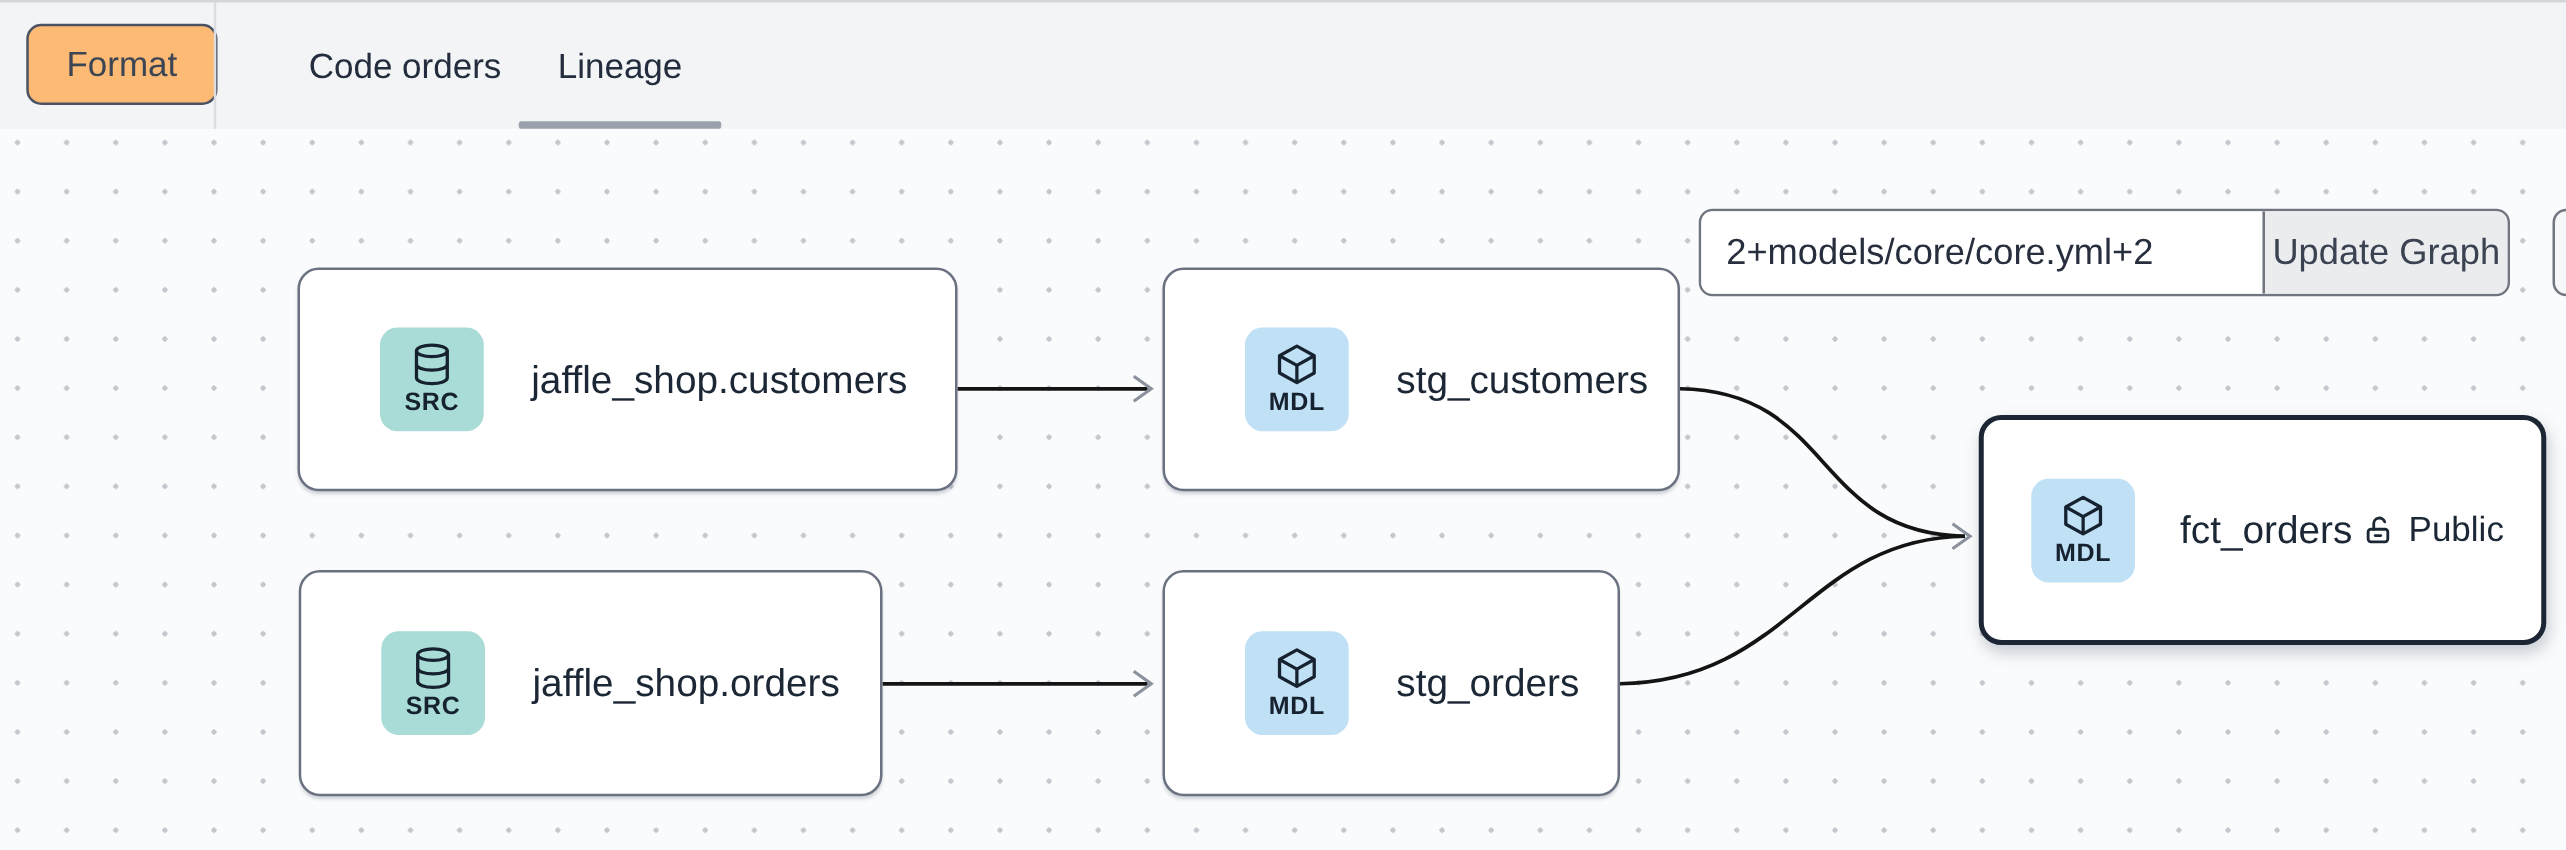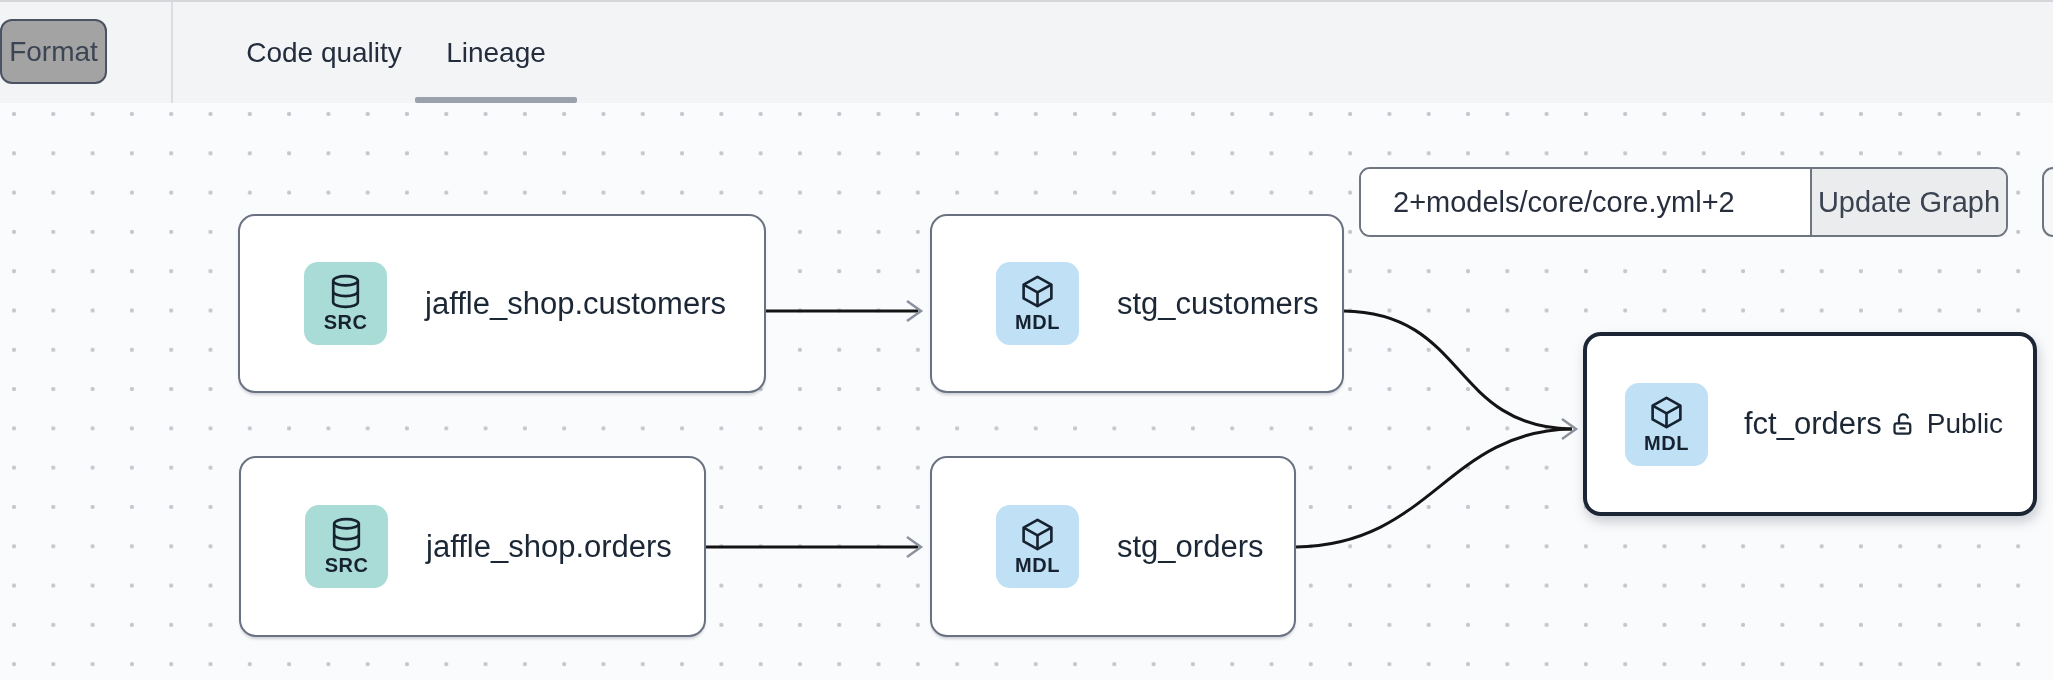--- a/index.html
+++ b/index.html
@@ -2,22 +2,22 @@
 <html><head>
 <meta charset="utf-8">
 <style>
   * { margin:0; padding:0; box-sizing:border-box; }
   html,body { width:2053px; height:680px; overflow:hidden;
     font-family:"Liberation Sans", sans-serif; background:#fafbfc; position:relative; }
 
   
   .header { position:absolute; left:0; top:0; width:2053px; height:103px;
     background:#f3f4f6; border-top:2px solid #d5d6da; z-index:5; }
-  .format-btn { position:absolute; left:0; top:17px; width:107px; height:65px;
-    background:#a3a3a3; border:2px solid #4b5363; border-radius:12px;
+  .format-btn { position:absolute; left:21px; top:17px; width:153px; height:65px;
+    background:#fdba74; border:2px solid #4b5363; border-radius:12px;
     display:flex; align-items:center; justify-content:center;
     font-size:28px; color:#3c4553; cursor:pointer; }
   .header-divider { position:absolute; left:171px; top:0; width:2px; height:101px; background:#dcdde0; }
   .tab { position:absolute; top:0; height:101px; display:flex; align-items:center;
     justify-content:center; font-size:28px; color:#232d3d; cursor:pointer; }
   .tab-code { left:231px; width:186px; }
   .tab-lineage { left:415px; width:162px; }
   .tab-underline { position:absolute; left:0; bottom:0; width:100%; height:6px;
     background:#9aa1ad; border-radius:2px; }
 
@@ -52,34 +52,34 @@
   .node-text-col { display:flex; gap:8px; }
   .node-title { font-size:31px; color:#1c2736; white-space:nowrap; }
   .access-row { display:flex; align-items:center; gap:10px; font-size:28px; color:#1c2736; }
   .access-row svg { width:27px; height:27px; color:#1c2736; }
 
   
   .lineage-toolbar { position:absolute; left:1359px; top:167px; width:649px; height:70px;
     border:2px solid #70767f; border-radius:11px; display:flex; overflow:hidden;
     background:#ffffff; z-index:3; }
   .selector-input { flex:1; border:none; outline:none; background:#ffffff;
-    font-family:"Liberation Sans", sans-serif; font-size:29px; color:#272f3e; padding:0 32px; min-width:0; }
+    font-family:"Liberation Sans", sans-serif; font-size:29px; color:#272f3e; padding:0 20px; min-width:0; }
   .update-btn { width:196px; background:#ebecee; border:none; border-left:2px solid #70767f;
     font-family:"Liberation Sans", sans-serif; font-size:29px; color:#3b4352;
     display:flex; align-items:center; justify-content:center; cursor:pointer; }
   .partial-control { position:absolute; left:2042px; top:167px; width:60px; height:70px;
     border:2px solid #70767f; border-radius:11px; background:#f6f7f9; z-index:3; }
 </style>
 </head>
 <body>
 
 <div class="header">
   <button class="format-btn">Format</button>
   <div class="header-divider"></div>
-  <div class="tab tab-code">Code quality</div>
+  <div class="tab tab-code">Code orders</div>
   <div class="tab tab-lineage">
     <span>Lineage</span>
     <div class="tab-underline"></div>
   </div>
 </div>
 
 <div class="canvas"></div>
 
 <svg class="edges" viewBox="0 0 2053 680">
   <path d="M766 311 L918 311" stroke="#141414" stroke-width="3" fill="none"></path>

